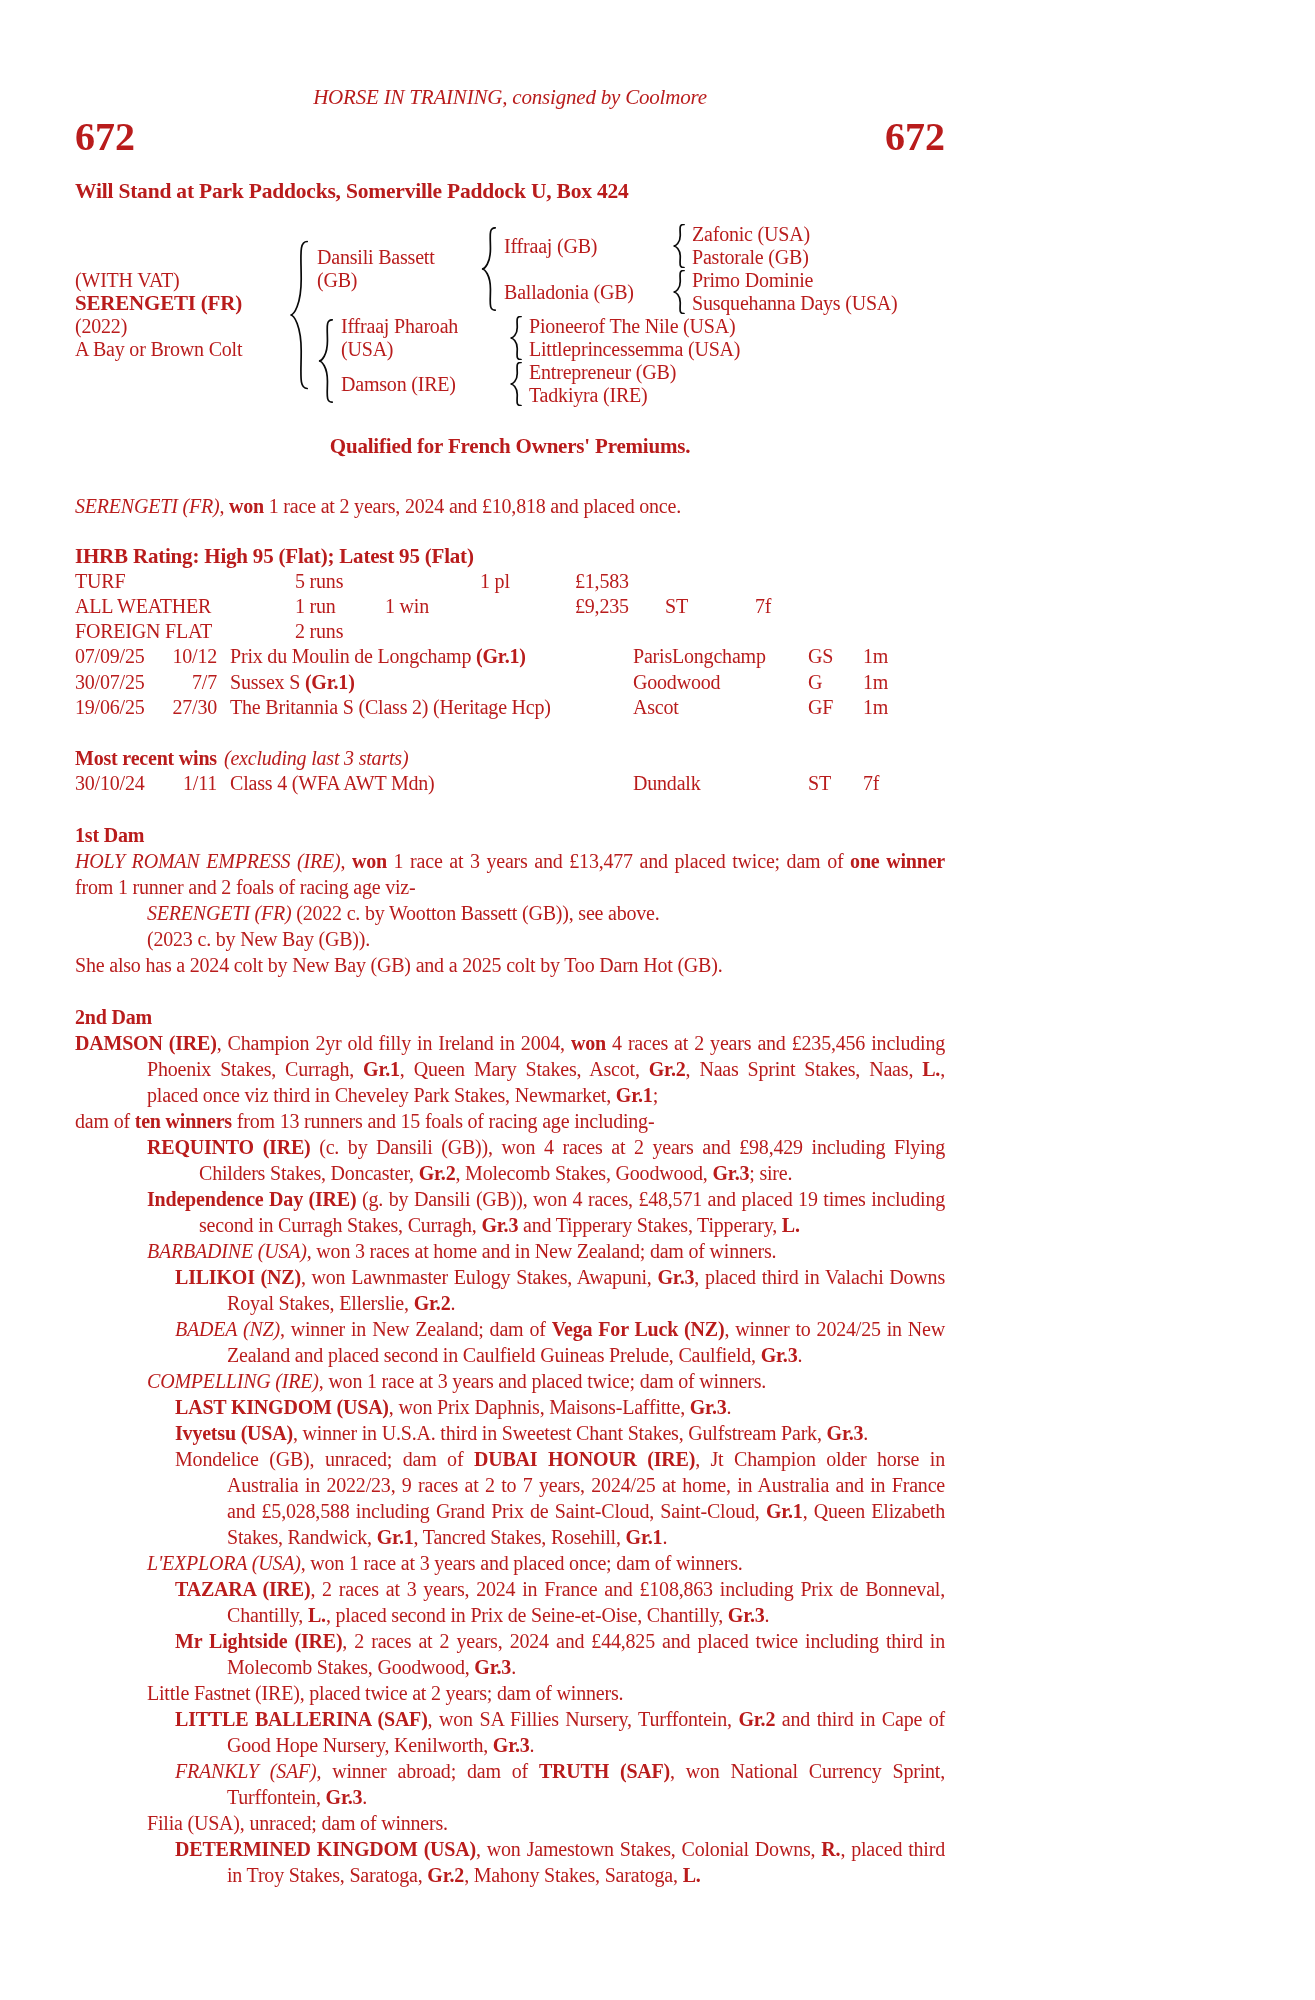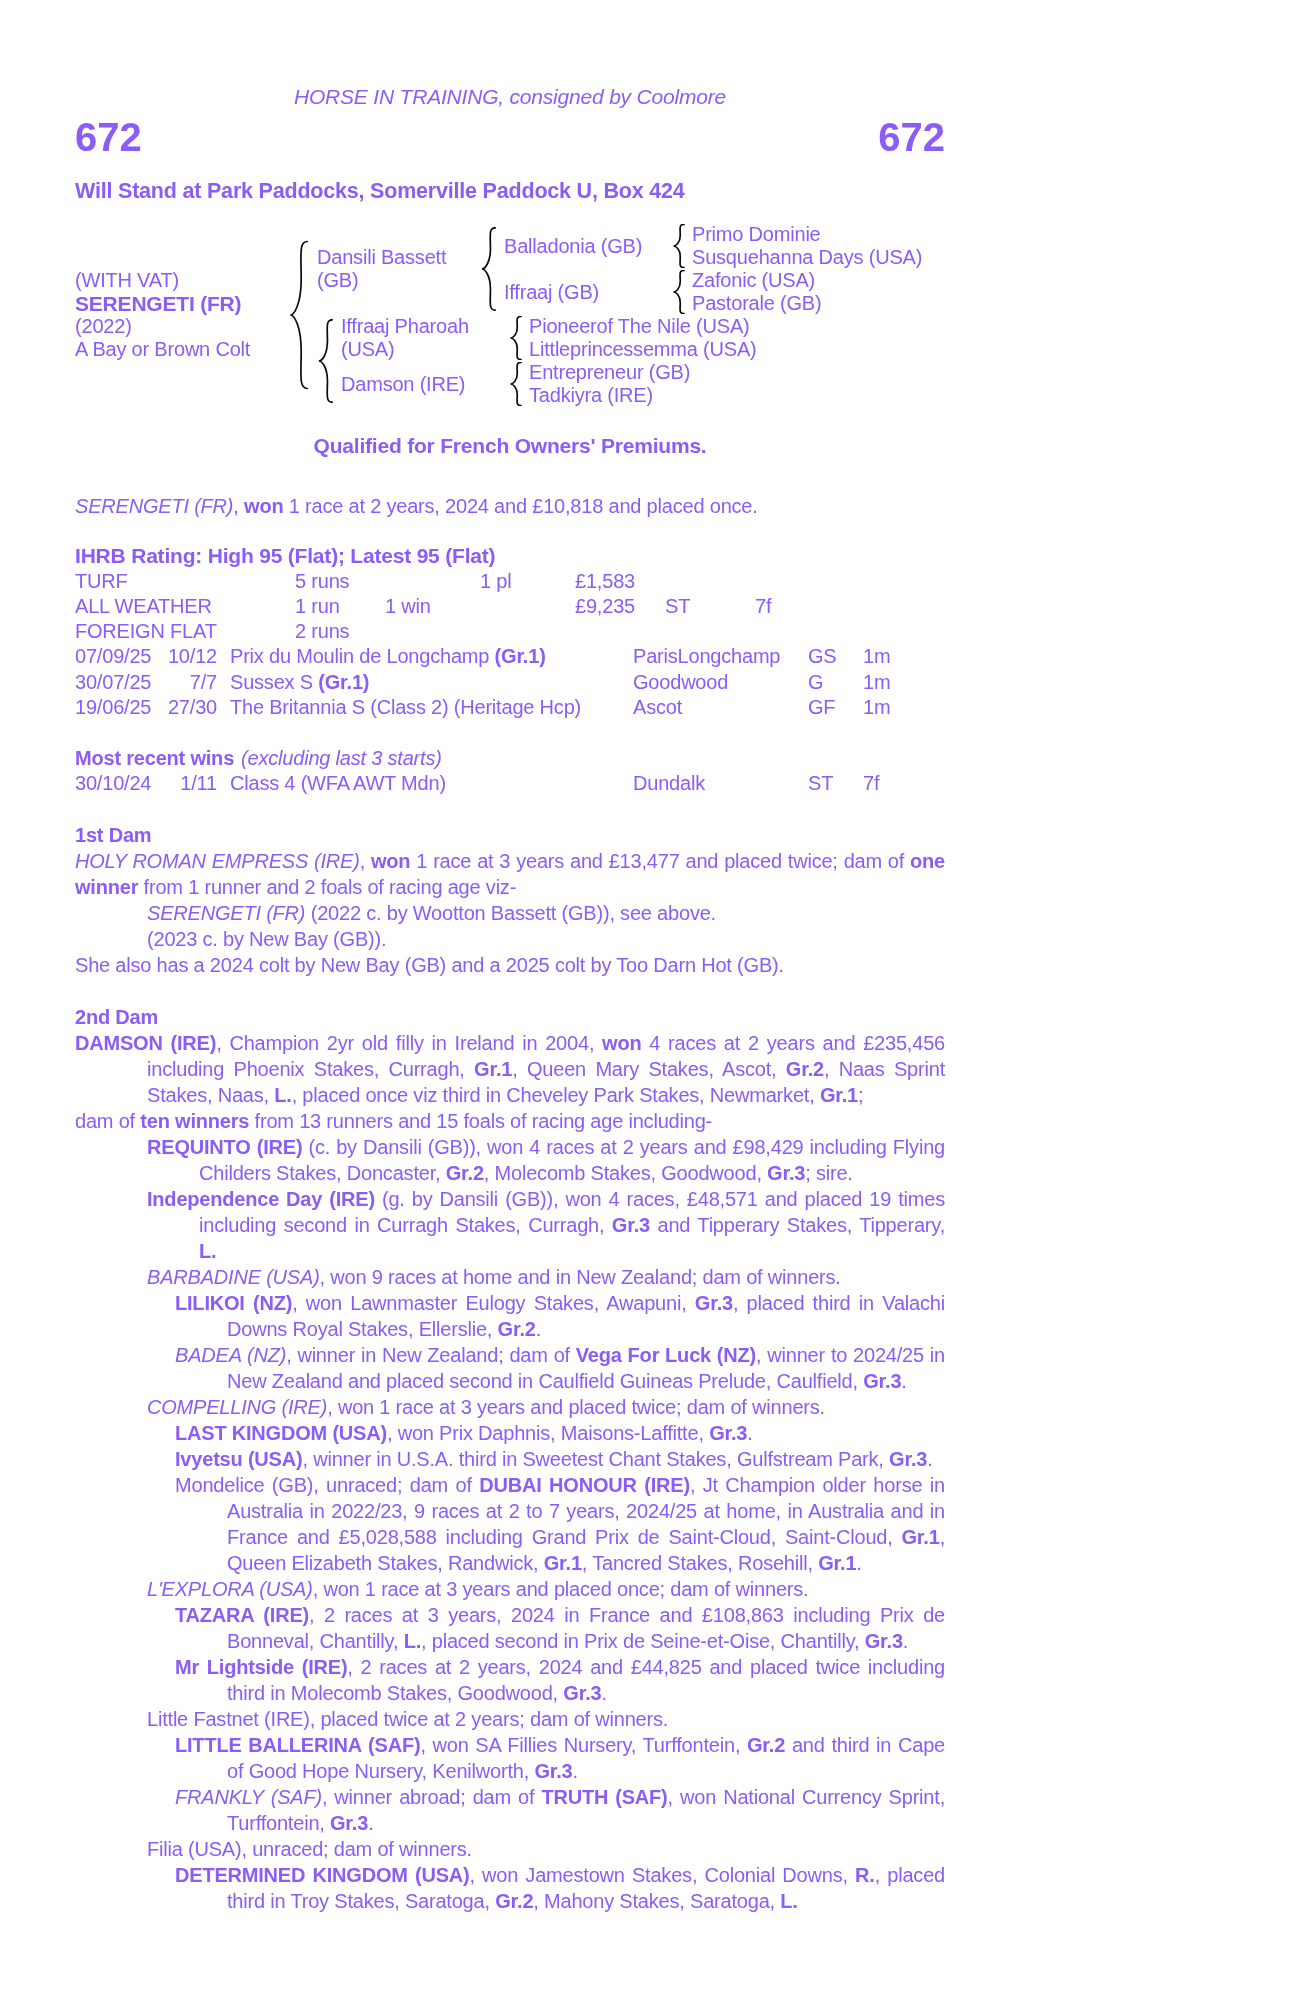--- a/index.html
+++ b/index.html
@@ -1,17 +1,17 @@
 <!DOCTYPE html>
 <html><head>
 <meta charset="utf-8">
 <style>
   html,body{margin:0;padding:0;background:#e8e8e8;}
   .page{position:relative;width:1315px;height:2000px;background:#ffffff;overflow:hidden;
-        font-family:Liberation Sans, sans-serif;color:#8b5cf6;letter-spacing:-0.2px;}
+        font-family:Liberation Serif, serif;color:#b91c1c;letter-spacing:-0.2px;}
   .content{position:absolute;left:75px;top:84px;width:870px;}
   .consign{font-style:italic;font-size:21px;line-height:26px;text-align:center;}
   .lot-row{display:flex;justify-content:space-between;align-items:flex-start;margin-top:4px;height:50px;}
   .lot{font-size:40px;line-height:46px;font-weight:bold;letter-spacing:0;}
   .stand{margin-top:14px;font-weight:bold;font-size:21.5px;line-height:27px;}
   
   .pedigree{display:flex;align-items:center;margin-top:18px;font-size:20px;line-height:23px;}
   .ped-node{display:flex;align-items:center;}
   .ped-col{display:flex;flex-direction:column;}
   .ped-subject{width:213px;}
@@ -75,40 +75,40 @@
           <div class="ped-label w2">
             <div>Dansili Bassett</div>
             <div>(GB)</div>
           </div>
           <svg class="brace bg2" viewBox="0 0 20 100" preserveAspectRatio="none">
               <path d="M16,1 C9,1 11,10 11,26 C11,43 5,50 2,50 C5,50 11,57 11,74 C11,90 9,99 16,99"></path>
             </svg>
           <div class="ped-col">
             <div class="ped-node">
               <div class="ped-label w3">
+                <div>Iffraaj (GB)</div>
+              </div>
+              <svg class="brace bg3" viewBox="0 0 20 100" preserveAspectRatio="none">
+                  <path d="M16,1 C9,1 11,10 11,26 C11,43 5,50 2,50 C5,50 11,57 11,74 C11,90 9,99 16,99"></path>
+                </svg>
+              <div class="ped-leaves">
+                <div>Zafonic (USA)</div>
+                <div>Pastorale (GB)</div>
+              </div>
+            </div>
+            <div class="ped-node">
+              <div class="ped-label w3">
                 <div>Balladonia (GB)</div>
               </div>
               <svg class="brace bg3" viewBox="0 0 20 100" preserveAspectRatio="none">
                   <path d="M16,1 C9,1 11,10 11,26 C11,43 5,50 2,50 C5,50 11,57 11,74 C11,90 9,99 16,99"></path>
                 </svg>
               <div class="ped-leaves">
                 <div>Primo Dominie</div>
                 <div>Susquehanna Days (USA)</div>
-              </div>
-            </div>
-            <div class="ped-node">
-              <div class="ped-label w3">
-                <div>Iffraaj (GB)</div>
-              </div>
-              <svg class="brace bg3" viewBox="0 0 20 100" preserveAspectRatio="none">
-                  <path d="M16,1 C9,1 11,10 11,26 C11,43 5,50 2,50 C5,50 11,57 11,74 C11,90 9,99 16,99"></path>
-                </svg>
-              <div class="ped-leaves">
-                <div>Zafonic (USA)</div>
-                <div>Pastorale (GB)</div>
               </div>
             </div>
           </div>
         </div>
 
         <div class="ped-node">
           <svg class="brace bg2" viewBox="0 0 20 100" preserveAspectRatio="none">
               <path d="M16,1 C9,1 11,10 11,26 C11,43 5,50 2,50 C5,50 11,57 11,74 C11,90 9,99 16,99"></path>
             </svg>
           <div class="ped-col">
@@ -223,21 +223,21 @@
     <p class="para j"><span class="i">HOLY ROMAN EMPRESS (IRE)</span><span>, </span><span class="b">won</span><span> 1 race at 3 years and £13,477 and placed twice; dam of </span><span class="b">one winner</span><span> from 1 runner and 2 foals of racing age viz-</span></p>
     <p class="para l1"><span class="i">SERENGETI (FR)</span><span> (2022 c. by Wootton Bassett (GB)), see above.</span></p>
     <p class="para l1"><span>(2023 c. by New Bay (GB)).</span></p>
     <p class="para"><span>She also has a 2024 colt by New Bay (GB) and a 2025 colt by Too Darn Hot (GB).</span></p>
 
     <div class="dam-head">2nd Dam</div>
     <p class="para j hang72"><span class="b">DAMSON (IRE)</span><span>, Champion 2yr old filly in Ireland in 2004, </span><span class="b">won</span><span> 4 races at 2 years and £235,456 including Phoenix Stakes, Curragh, </span><span class="b">Gr.1</span><span>, Queen Mary Stakes, Ascot, </span><span class="b">Gr.2</span><span>, Naas Sprint Stakes, Naas, </span><span class="b">L.</span><span>, placed once viz third in Cheveley Park Stakes, Newmarket, </span><span class="b">Gr.1</span><span>;</span></p>
     <p class="para"><span>dam of </span><span class="b">ten winners</span><span> from 13 runners and 15 foals of racing age including-</span></p>
     <p class="para j l1"><span class="b">REQUINTO (IRE)</span><span> (c. by Dansili (GB)), won 4 races at 2 years and £98,429 including Flying Childers Stakes, Doncaster, </span><span class="b">Gr.2</span><span>, Molecomb Stakes, Goodwood, </span><span class="b">Gr.3</span><span>; sire.</span></p>
     <p class="para j l1"><span class="b">Independence Day (IRE)</span><span> (g. by Dansili (GB)), won 4 races, £48,571 and placed 19 times including second in Curragh Stakes, Curragh, </span><span class="b">Gr.3</span><span> and Tipperary Stakes, Tipperary, </span><span class="b">L.</span></p>
-    <p class="para j l1"><span class="i">BARBADINE (USA)</span><span>, won 9 races at home and in New Zealand; dam of winners.</span></p>
+    <p class="para j l1"><span class="i">BARBADINE (USA)</span><span>, won 3 races at home and in New Zealand; dam of winners.</span></p>
     <p class="para j l2"><span class="b">LILIKOI (NZ)</span><span>, won Lawnmaster Eulogy Stakes, Awapuni, </span><span class="b">Gr.3</span><span>, placed third in Valachi Downs Royal Stakes, Ellerslie, </span><span class="b">Gr.2</span><span>.</span></p>
     <p class="para j l2"><span class="i">BADEA (NZ)</span><span>, winner in New Zealand; dam of </span><span class="b">Vega For Luck (NZ)</span><span>, winner to 2024/25 in New Zealand and placed second in Caulfield Guineas Prelude, Caulfield, </span><span class="b">Gr.3</span><span>.</span></p>
     <p class="para j l1"><span class="i">COMPELLING (IRE)</span><span>, won 1 race at 3 years and placed twice; dam of winners.</span></p>
     <p class="para j l2"><span class="b">LAST KINGDOM (USA)</span><span>, won Prix Daphnis, Maisons-Laffitte, </span><span class="b">Gr.3</span><span>.</span></p>
     <p class="para j l2"><span class="b">Ivyetsu (USA)</span><span>, winner in U.S.A. third in Sweetest Chant Stakes, Gulfstream Park, </span><span class="b">Gr.3</span><span>.</span></p>
     <p class="para j l2"><span>Mondelice (GB), unraced; dam of </span><span class="b">DUBAI HONOUR (IRE)</span><span>, Jt Champion older horse in Australia in 2022/23, 9 races at 2 to 7 years, 2024/25 at home, in Australia and in France and £5,028,588 including Grand Prix de Saint-Cloud, Saint-Cloud, </span><span class="b">Gr.1</span><span>, Queen Elizabeth Stakes, Randwick, </span><span class="b">Gr.1</span><span>, Tancred Stakes, Rosehill, </span><span class="b">Gr.1</span><span>.</span></p>
     <p class="para j l1"><span class="i">L'EXPLORA (USA)</span><span>, won 1 race at 3 years and placed once; dam of winners.</span></p>
     <p class="para j l2"><span class="b">TAZARA (IRE)</span><span>, 2 races at 3 years, 2024 in France and £108,863 including Prix de Bonneval, Chantilly, </span><span class="b">L.</span><span>, placed second in Prix de Seine-et-Oise, Chantilly, </span><span class="b">Gr.3</span><span>.</span></p>
     <p class="para j l2"><span class="b">Mr Lightside (IRE)</span><span>, 2 races at 2 years, 2024 and £44,825 and placed twice including third in Molecomb Stakes, Goodwood, </span><span class="b">Gr.3</span><span>.</span></p>
     <p class="para j l1"><span>Little Fastnet (IRE), placed twice at 2 years; dam of winners.</span></p>

